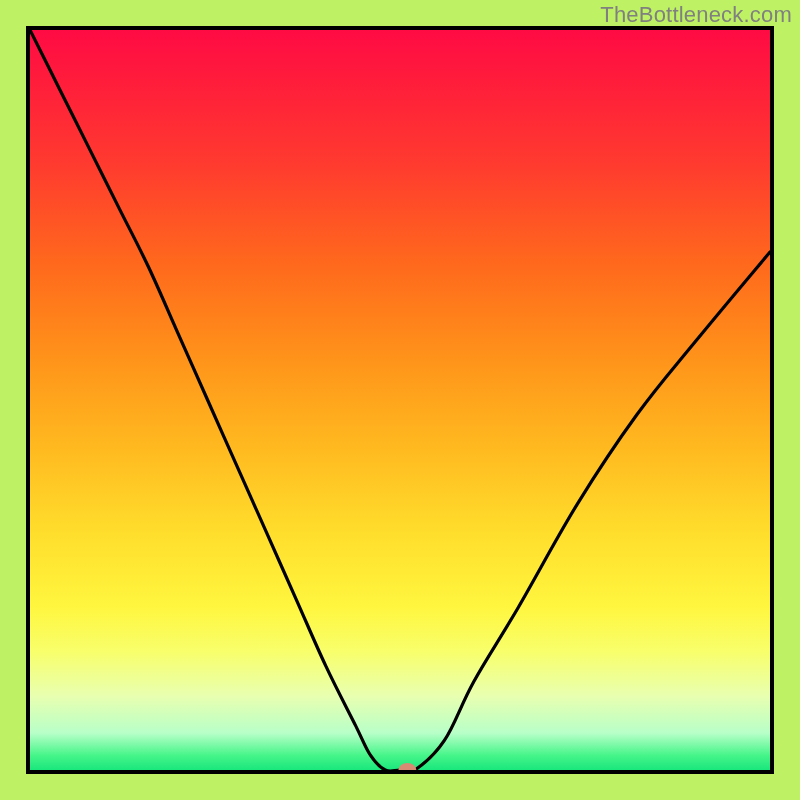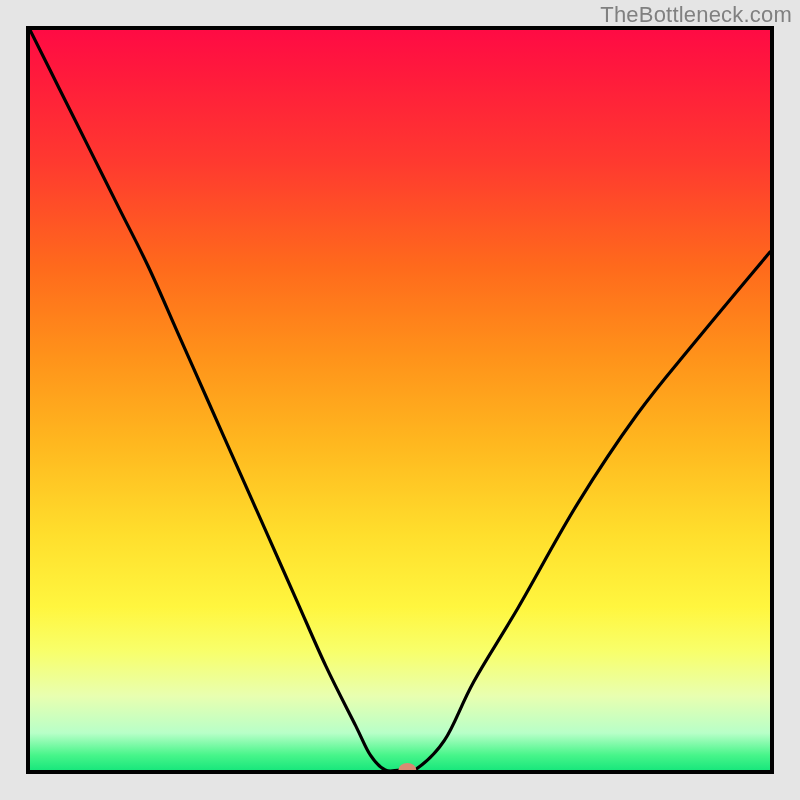--- a/index.html
+++ b/index.html
@@ -8,21 +8,21 @@
     width: 800px;
     height: 800px;
     background: #000;
     overflow: hidden;
     font-family: Arial, Helvetica, sans-serif;
   }
   .frame {
     position: relative;
     width: 800px;
     height: 800px;
-    background: #e5e5e5;
+    background: #bef264;
   }
   .watermark {
     position: absolute;
     top: 2px;
     right: 8px;
     color: #808080;
     font-size: 22px;
     font-weight: 400;
     letter-spacing: 0.2px;
     z-index: 5;

